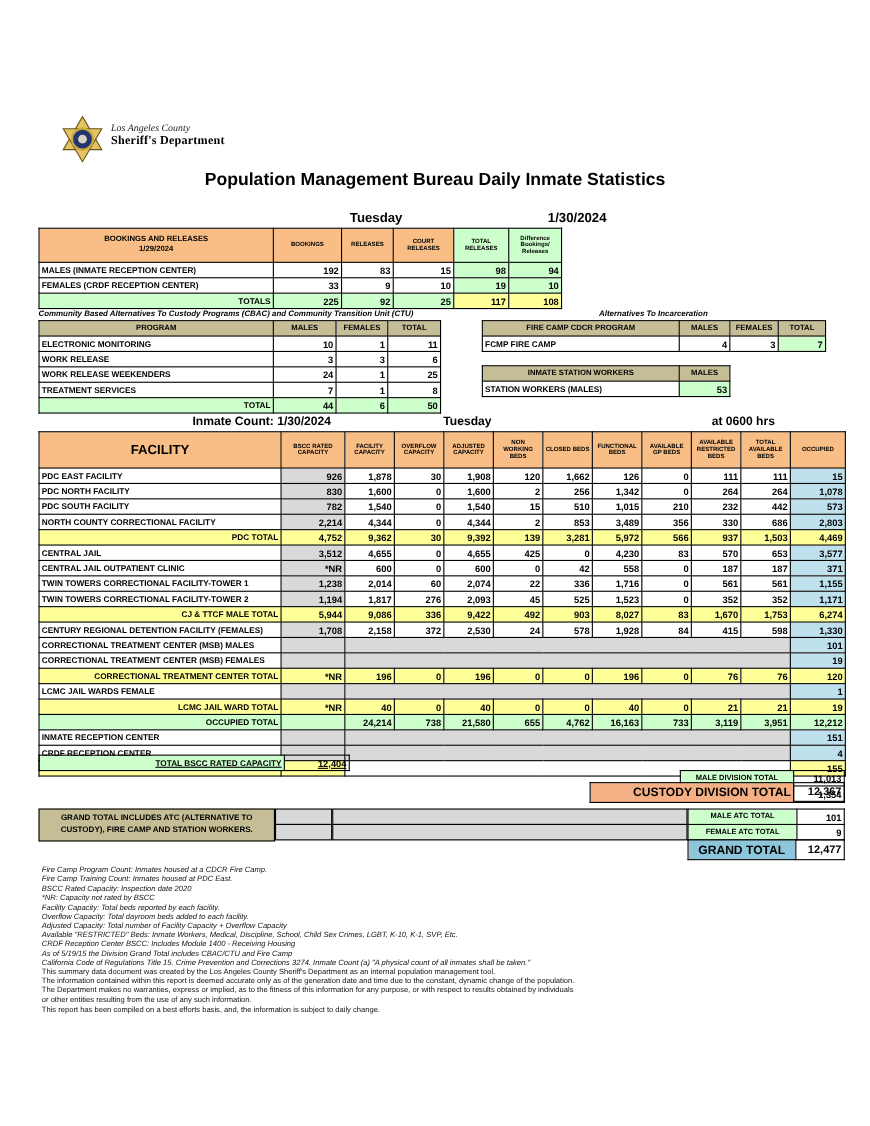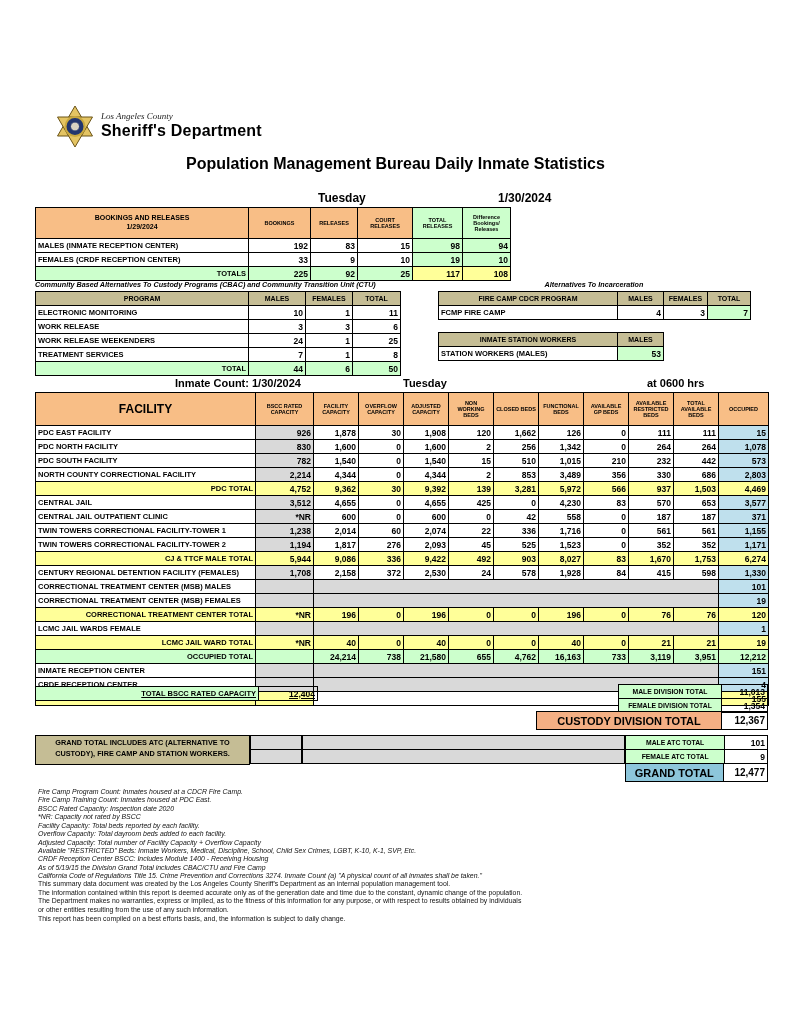--- a/index.html
+++ b/index.html
@@ -3,21 +3,21 @@
 <meta charset="utf-8">
 <style>
   html,body{margin:0;padding:0;background:#fff;}
   body{font-family:"Liberation Sans",sans-serif;color:#000;}
   .page{position:relative;width:791px;height:1024px;background:#fff;overflow:hidden;}
 
   
   .logo-row{position:absolute;left:55px;top:104px;display:flex;align-items:flex-start;}
   .agency{margin-left:6px;margin-top:8px;line-height:1.1;}
   .agency .line1{font-family:"Liberation Serif",serif;font-style:italic;font-size:9px;color:#222;}
-  .agency .line2{font-weight:bold;font-size:16px;letter-spacing:.2px;}
+  .agency .line2{font-weight:bold;font-size:11px;letter-spacing:.2px;font-family:Liberation Serif, serif;}
 
   .title{position:absolute;left:0;top:155px;width:791px;text-align:center;font-size:16px;font-weight:bold;}
 
   .daterow{position:absolute;left:0;top:191px;width:791px;height:16px;font-weight:bold;font-size:12px;}
   .daterow .weekday{position:absolute;left:318px;}
   .daterow .date{position:absolute;left:498px;}
 
   table{border-collapse:collapse;table-layout:fixed;}
   td,th{border:1px solid #000;padding:0 2px;overflow:hidden;white-space:nowrap;height:13px;vertical-align:middle;}
   .num{text-align:right;font-weight:bold;font-size:8.5px;}
@@ -46,24 +46,24 @@
   .counthdr .c1{position:absolute;left:140px;}
   .counthdr .c2{position:absolute;left:368px;}
   .counthdr .c3{position:absolute;left:612px;}
 
   .main{position:absolute;left:35px;top:392px;width:733px;}
   .main th.facility-h{font-size:12px;font-weight:bold;text-align:center;}
   .main th{height:32px;}
 
   .divtotals{position:absolute;left:35px;top:684px;width:733px;height:50px;}
   .cap-table{position:absolute;left:0;top:2px;text-decoration:underline;}
-  .right-div{position:absolute;right:0;top:0;}
+  .right-div{position:absolute;right:0;top:16px;}
   .mini-lbl{font-size:6.8px;font-weight:bold;text-align:center;}
   .custody-row{position:absolute;right:0;top:27px;}
-  .custody-lbl{font-size:11px;font-weight:bold;text-align:center;background:#F4AF84;}
+  .custody-lbl{font-size:11px;font-weight:bold;text-align:right;background:#F4AF84;}
   .big-val{font-size:10px;font-weight:bold;text-align:right;}
 
   .grand{position:absolute;left:35px;top:735px;width:733px;height:50px;}
   .note-box{position:absolute;left:0;top:0;width:213px;height:26px;background:#C5BD95;border:1px solid #000;text-align:center;font-weight:bold;font-size:7.3px;line-height:1.45;padding-top:2px;}
   .g1{position:absolute;left:215px;top:0;width:50px;height:13px;background:#D9D9D9;border:1px solid #000;}
   .g2{position:absolute;left:215px;top:14px;width:50px;height:13px;background:#D9D9D9;border:1px solid #000;}
   .g3{position:absolute;left:267px;top:0;width:321px;height:13px;background:#D9D9D9;border:1px solid #000;}
   .g4{position:absolute;left:267px;top:14px;width:321px;height:13px;background:#D9D9D9;border:1px solid #000;}
   .atc-tbl{position:absolute;left:590px;top:0;}
   .grand-row{position:absolute;left:590px;top:28px;}

